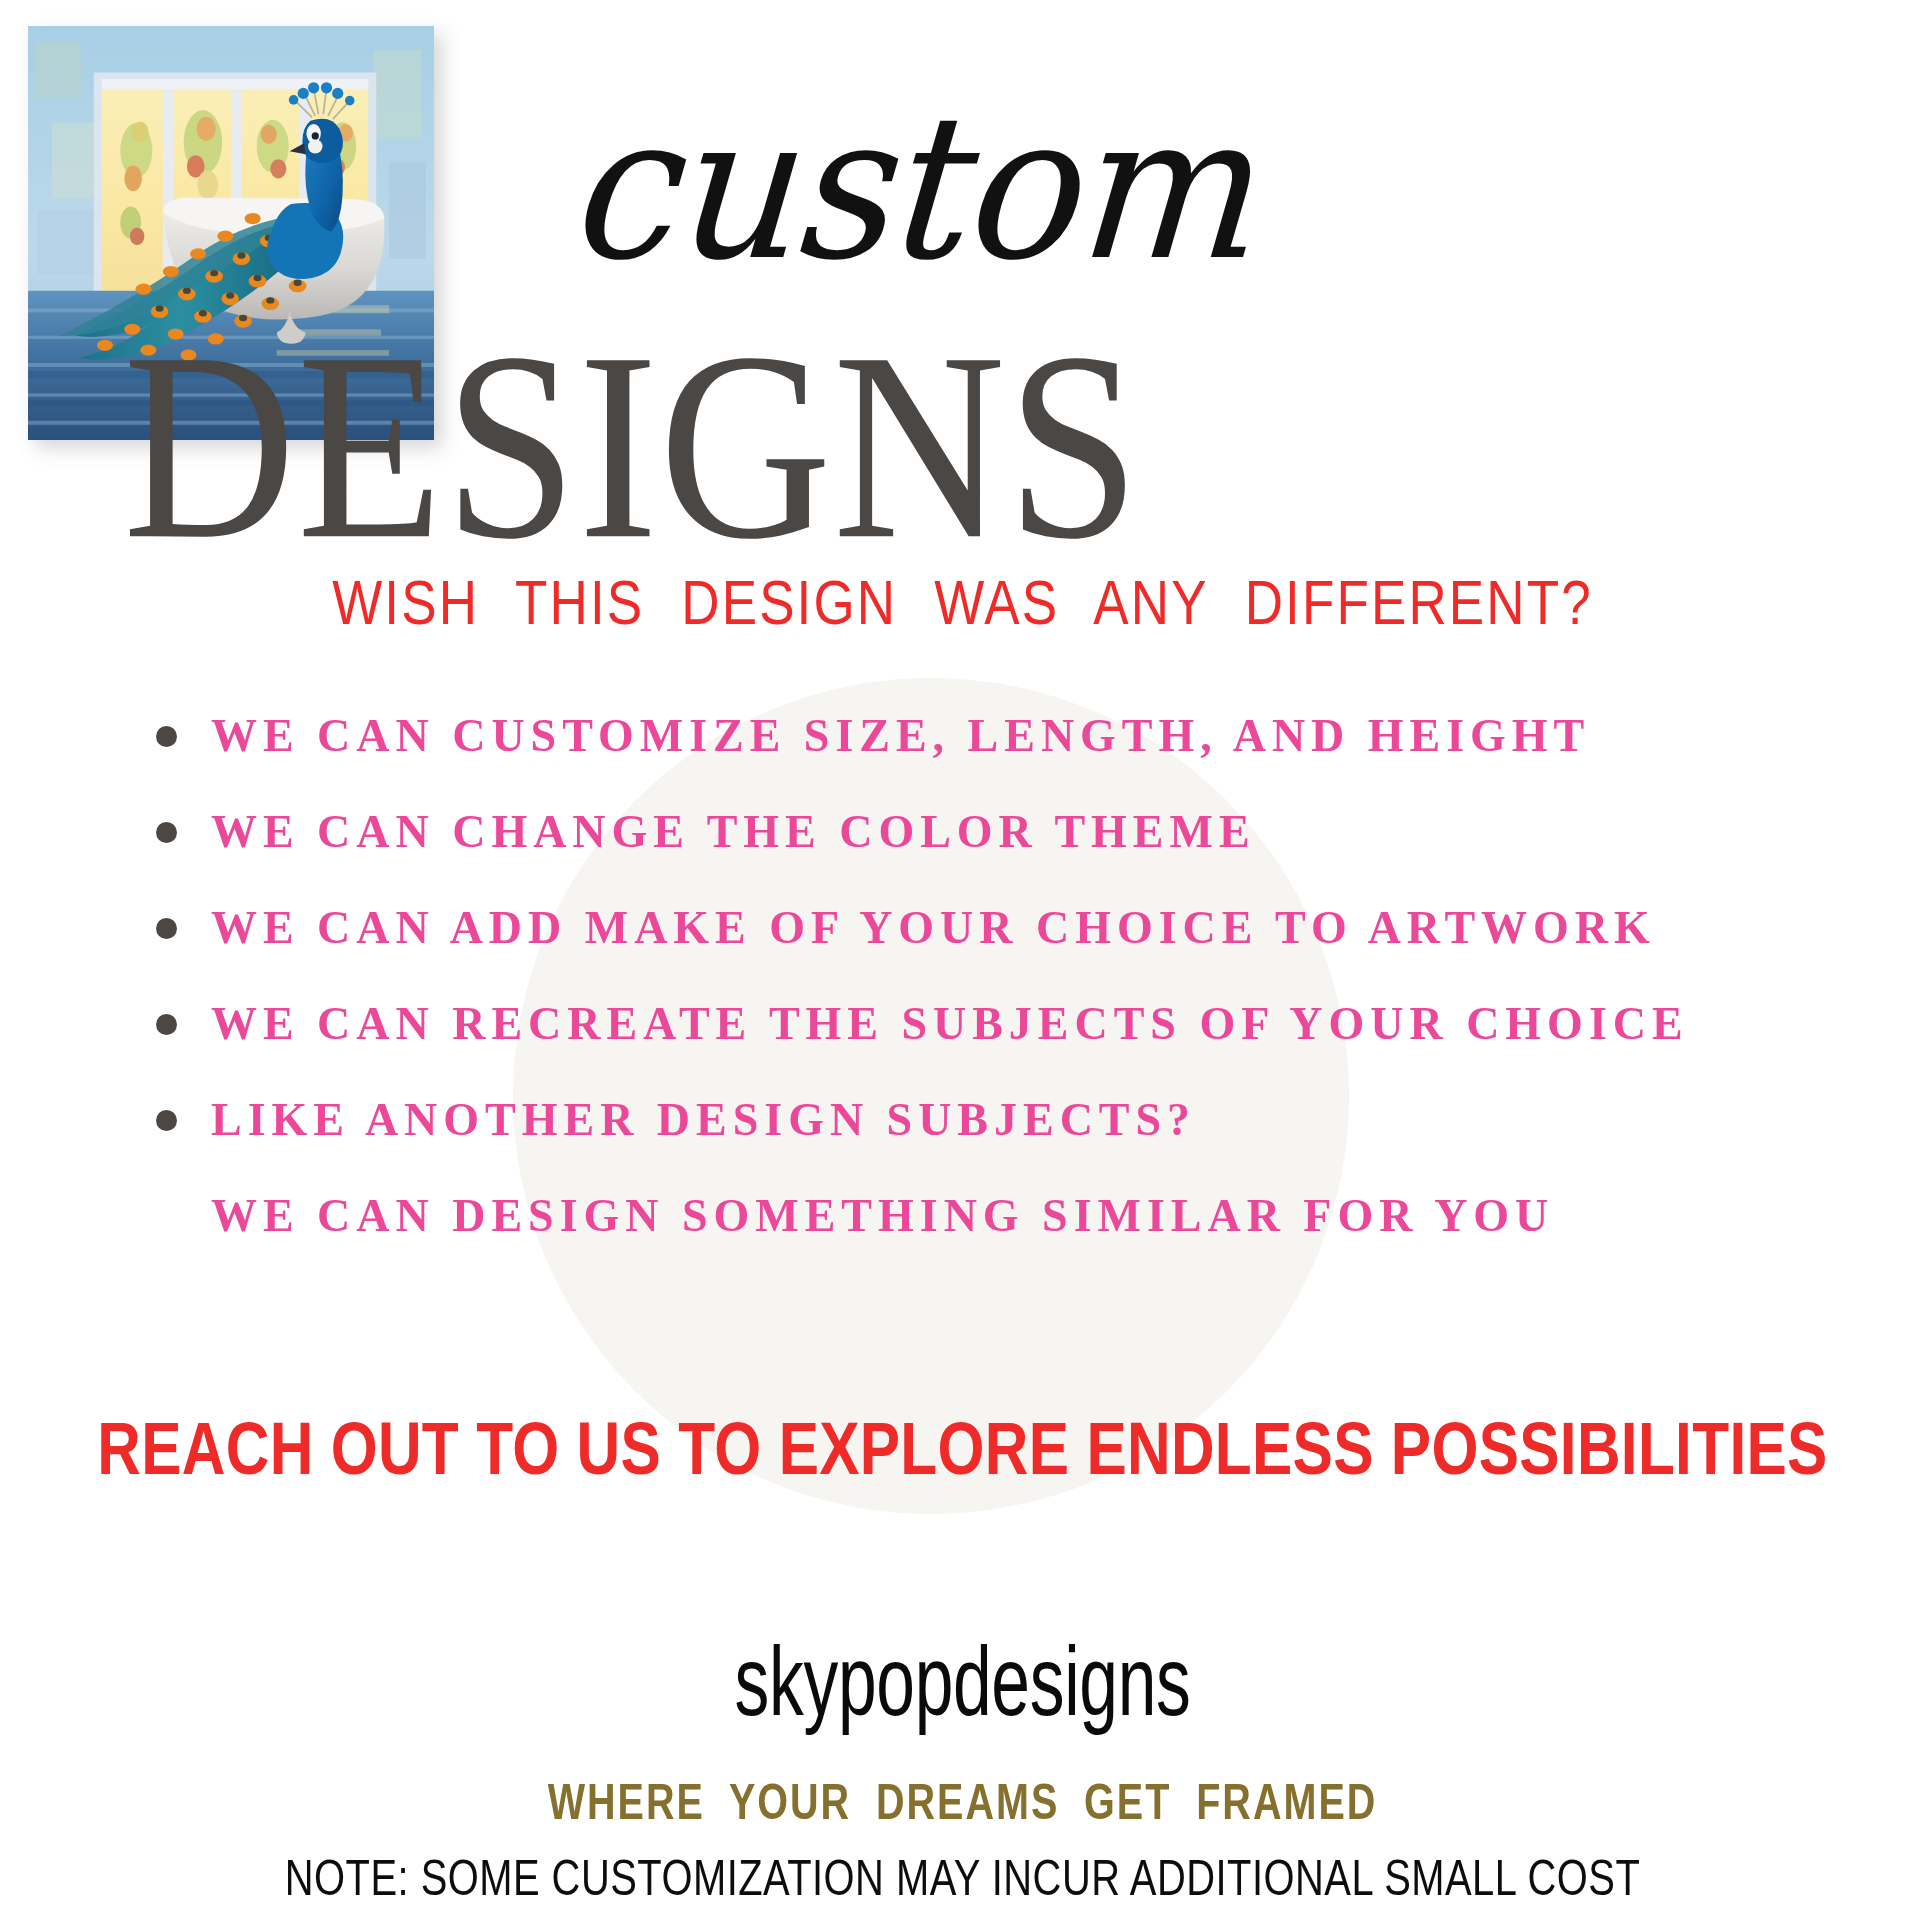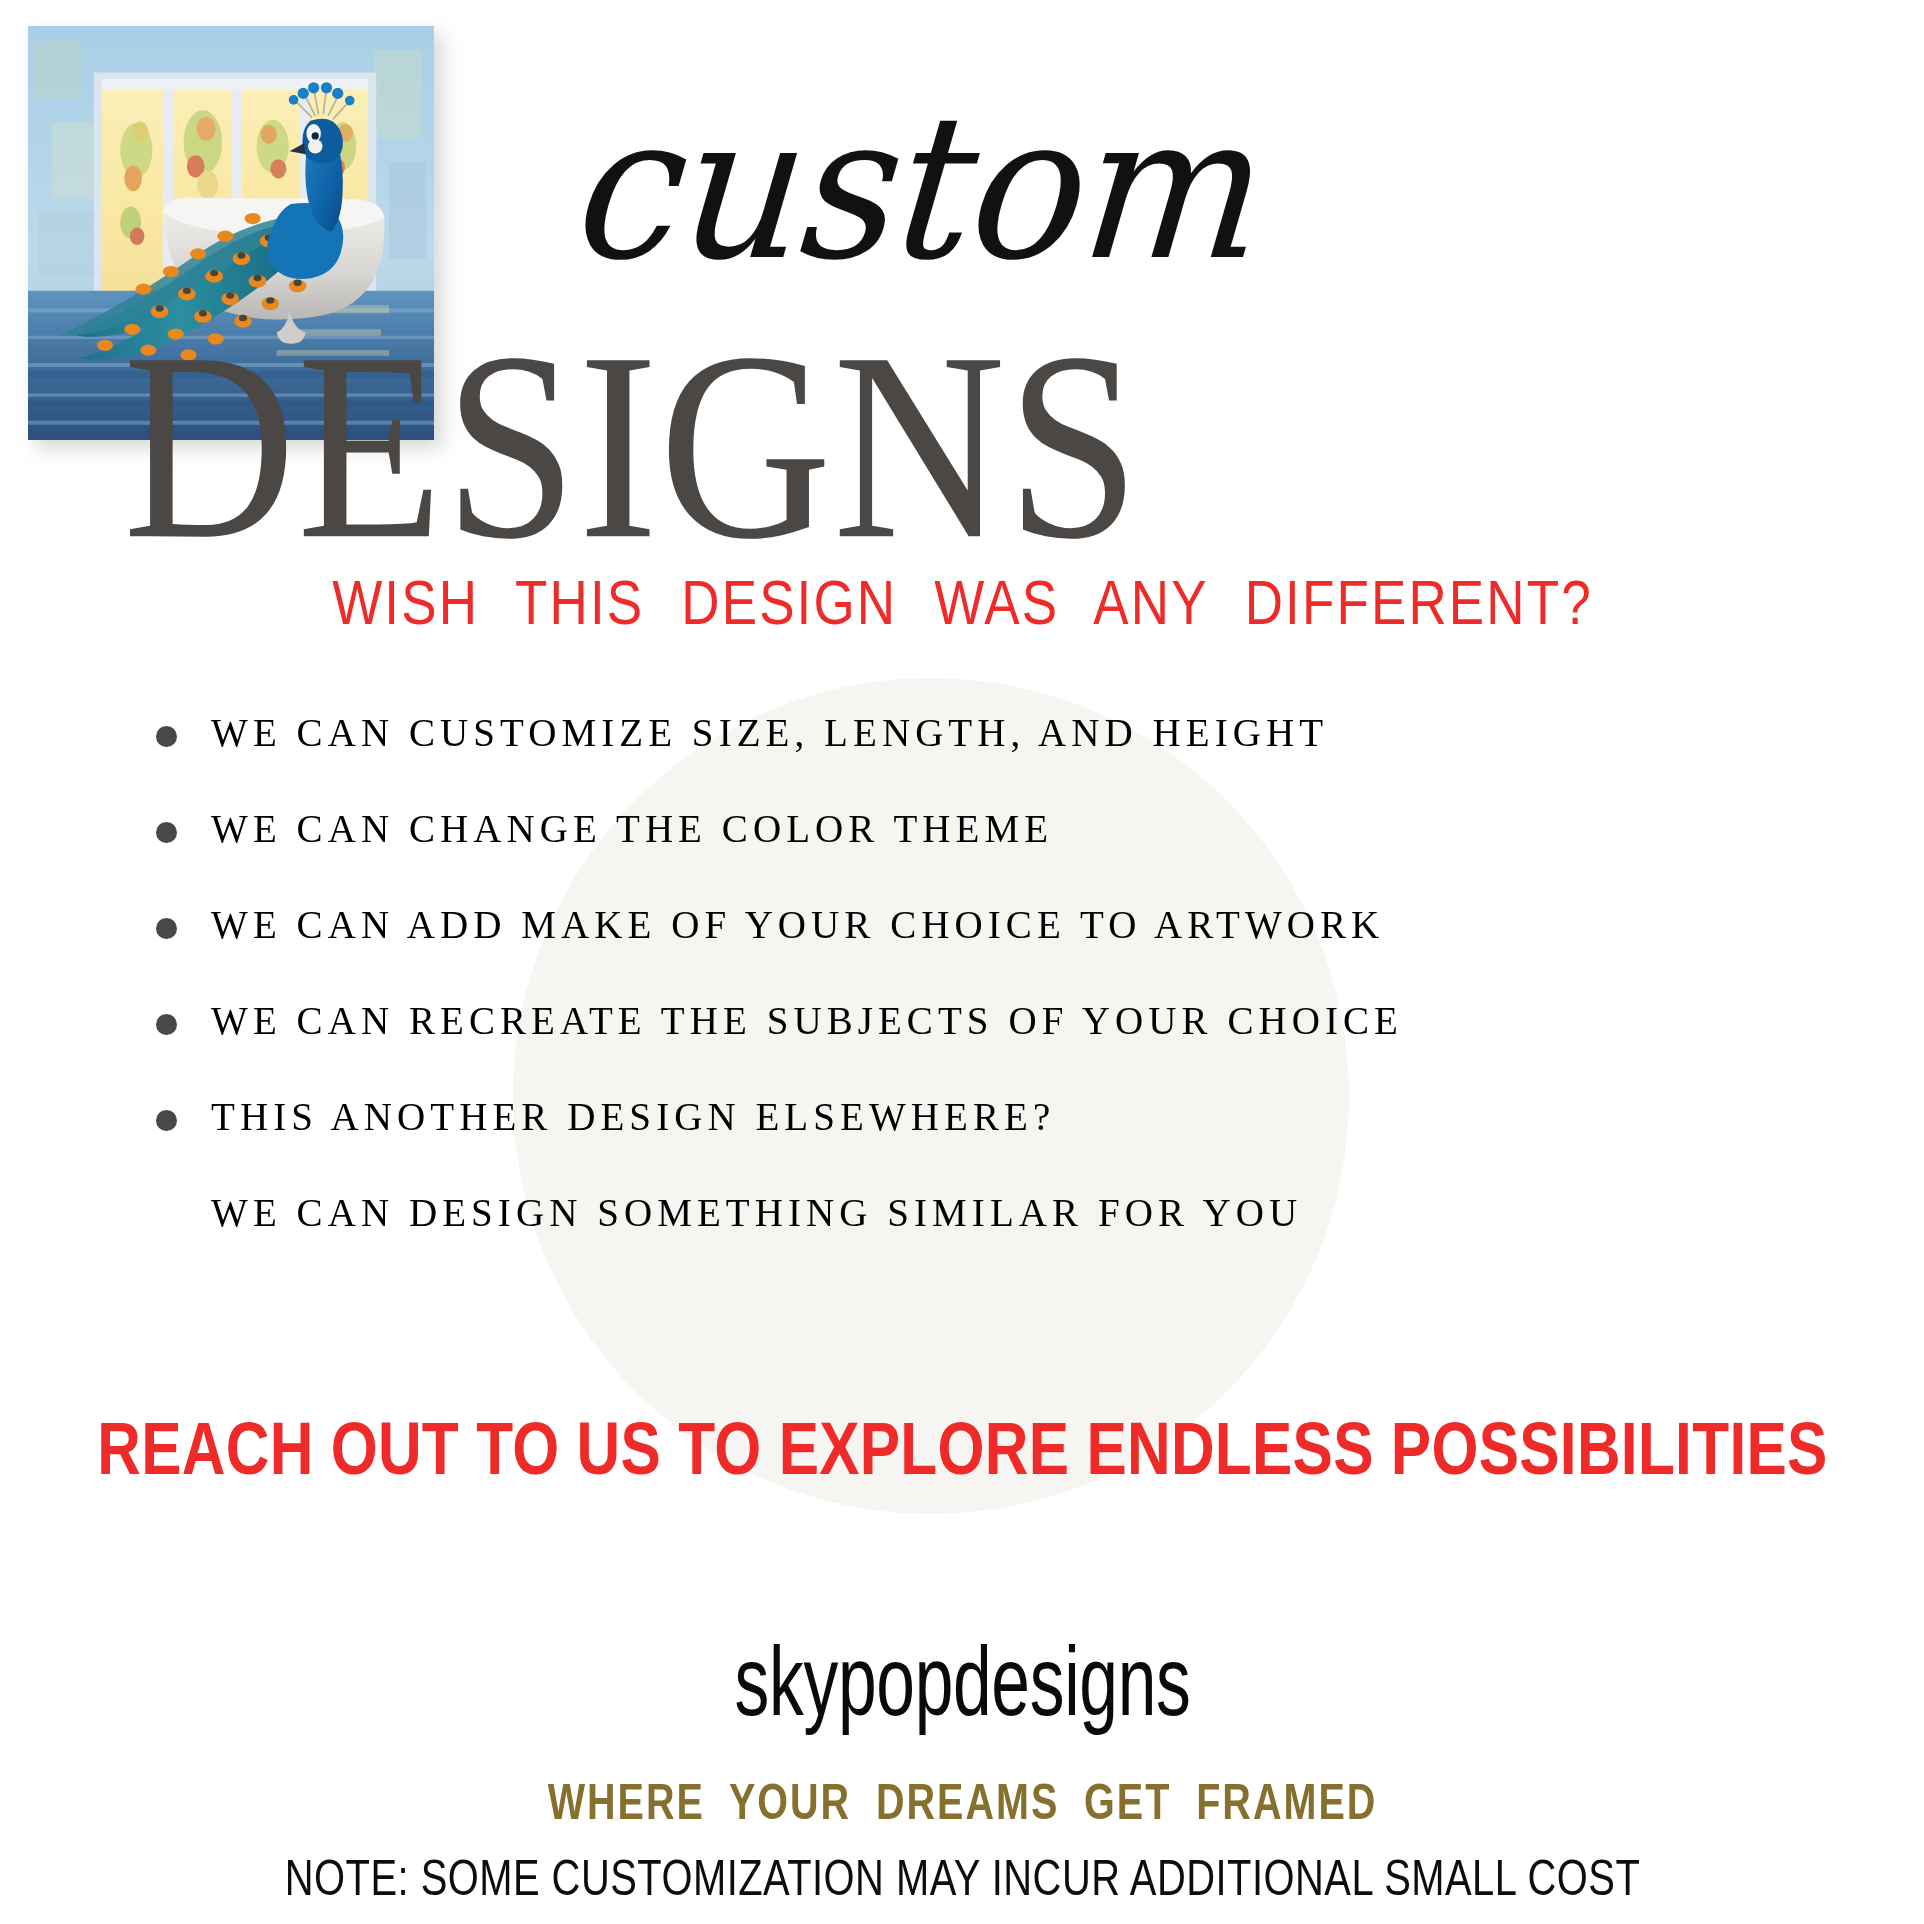--- a/index.html
+++ b/index.html
@@ -142,24 +142,24 @@
     width: 21px;
     height: 21px;
     border-radius: 50%;
     background: #4a4745;
     margin-top: 26.5px;
     margin-right: 34px;
   }
   .bullet-dot.hidden { visibility: hidden; }
   .bullet-text {
     font-family: "Liberation Serif", "DejaVu Serif", serif;
-    font-weight: 400;
-    font-size: 39px;
+    font-weight: 700;
+    font-size: 46px;
     line-height: 1.0;
-    color: #000000;
+    color: #ec4899;
     letter-spacing: 0.13em;
     white-space: nowrap;
     padding-top: 14.4px;
   }
   .bullet-row.continuation .bullet-text { padding-left: 0; }
 
   
   .cta {
     position: absolute;
     left: 0;
@@ -431,21 +431,21 @@
     <li class="bullet-row">
       <span class="bullet-dot"></span>
       <span class="bullet-text">WE CAN ADD MAKE OF YOUR CHOICE TO ARTWORK</span>
     </li>
     <li class="bullet-row">
       <span class="bullet-dot"></span>
       <span class="bullet-text">WE CAN RECREATE THE SUBJECTS OF YOUR CHOICE</span>
     </li>
     <li class="bullet-row">
       <span class="bullet-dot"></span>
-      <span class="bullet-text">THIS ANOTHER DESIGN ELSEWHERE?</span>
+      <span class="bullet-text">LIKE ANOTHER DESIGN SUBJECTS?</span>
     </li>
     <li class="bullet-row continuation">
       <span class="bullet-dot hidden"></span>
       <span class="bullet-text">WE CAN DESIGN SOMETHING SIMILAR FOR YOU</span>
     </li>
   </ul>
 
   <div class="cta">REACH OUT TO US TO EXPLORE ENDLESS POSSIBILITIES</div>
 
   <div class="brand">skypopdesigns</div>

